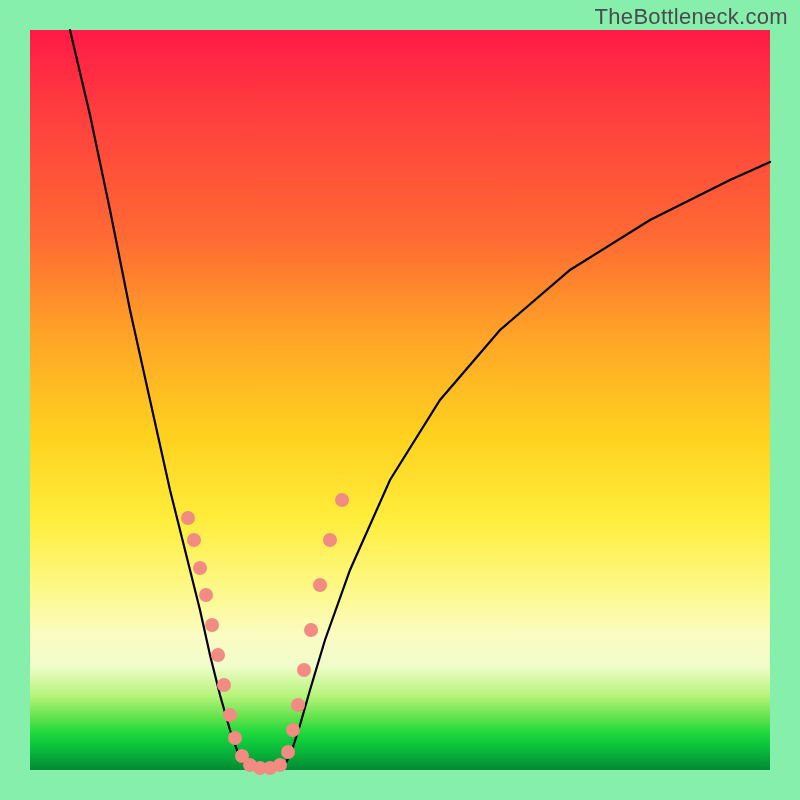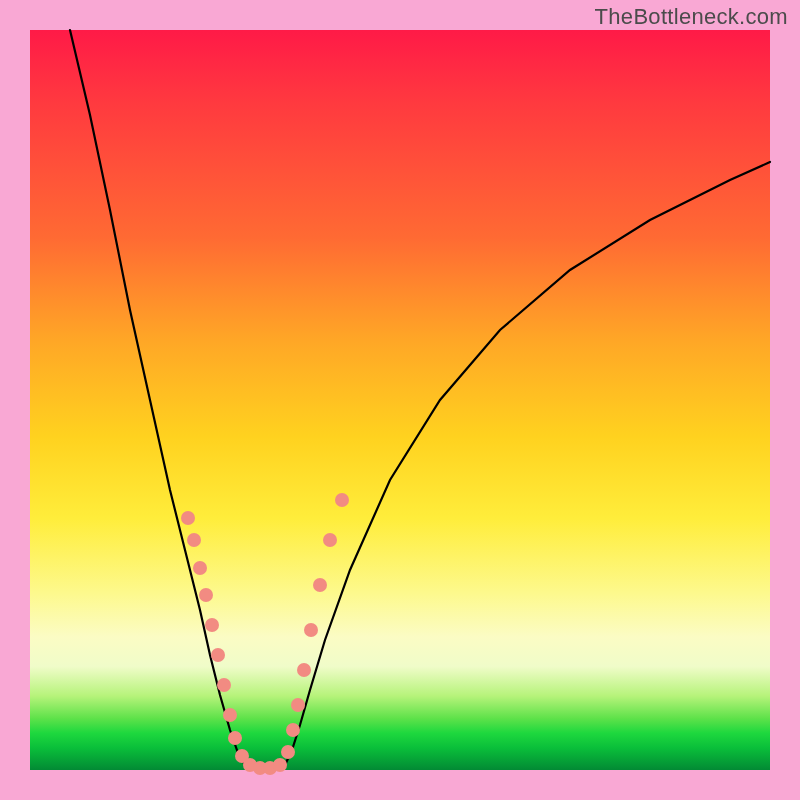--- a/index.html
+++ b/index.html
@@ -10,21 +10,21 @@
     overflow: hidden;
     background: #000;
     font-family: Arial, Helvetica, sans-serif;
   }
   .frame {
     position: absolute;
     top: 0;
     left: 0;
     width: 800px;
     height: 800px;
-    background: #f9a8d4;
+    background: #86efac;
   }
   .plot {
     position: absolute;
     top: 30px;
     left: 30px;
     width: 740px;
     height: 740px;
     
     background: linear-gradient(
       to bottom,

